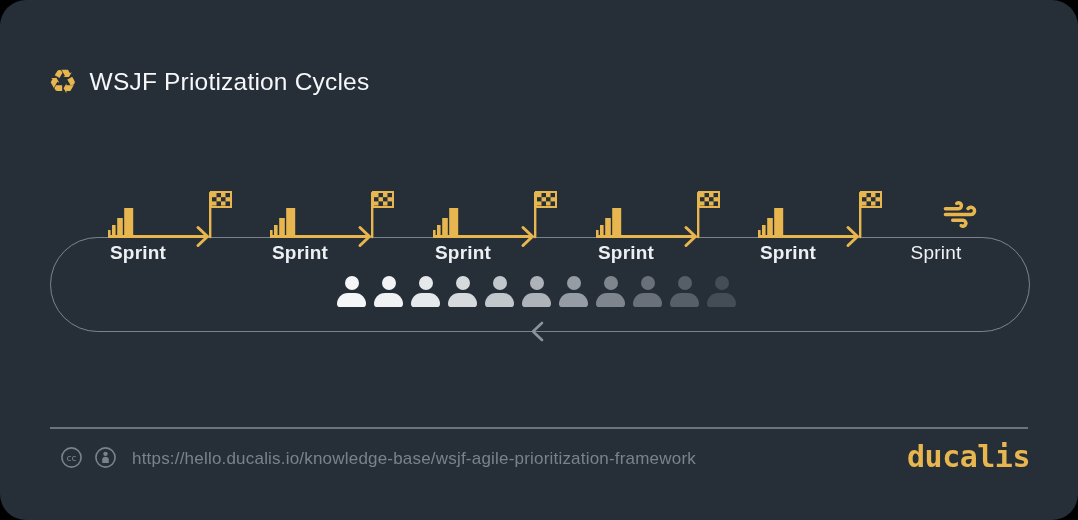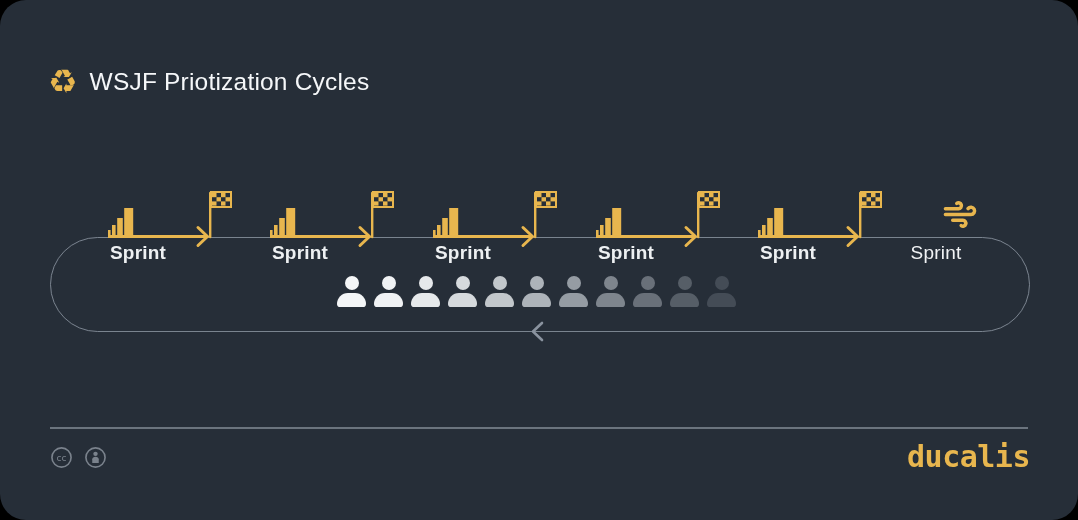--- a/index.html
+++ b/index.html
@@ -45,21 +45,21 @@
   
   .wind{position:absolute;left:941px;top:197px;width:38px;height:35px;color:var(--accent);}
   .score-text{
     position:absolute;left:850px;top:241px;width:172px;
     text-align:center;color:#F1F3F5;font-size:19px;line-height:23.5px;letter-spacing:.2px;
   }
   
   .return-arrow{position:absolute;left:528px;top:321px;width:22px;height:21px;color:#8A939F;}
   
   .divider{position:absolute;left:50px;top:427px;width:978px;height:2px;background:rgba(125,134,144,.8);}
-  .foot-left{position:absolute;left:50px;top:446px;display:flex;align-items:flex-end;gap:11px;}
+  .foot-left{position:absolute;left:60px;top:446px;display:flex;align-items:flex-end;gap:11px;}
   .lic-icon{width:23px;height:23px;color:var(--muted);}
   .url{color:var(--muted);font-size:17px;letter-spacing:.2px;margin-left:4px;}
   .brand{
     position:absolute;right:48px;top:439px;
     color:var(--accent);font-size:30px;font-weight:700;letter-spacing:-.5px;
     font-family:"DejaVu Sans Mono","Liberation Mono",monospace;
   }
 </style>
 </head>
 <body>
@@ -201,17 +201,18 @@
   <div class="foot-left">
     <svg class="lic-icon" viewBox="0 0 24 24">
       <circle cx="12" cy="12" r="10" fill="none" stroke="currentColor" stroke-width="1.7"></circle>
       <text x="12" y="15.3" font-size="9.5" text-anchor="middle" fill="currentColor" font-family="DejaVu Sans, sans-serif">cc</text>
     </svg>
     <svg class="lic-icon" viewBox="0 0 24 24">
       <circle cx="12" cy="12" r="10" fill="none" stroke="currentColor" stroke-width="1.7"></circle>
       <circle cx="12" cy="8.2" r="2.3" fill="currentColor"></circle>
       <path d="M8.6 17.8v-3.9c0-1.7 1.5-2.7 3.4-2.7s3.4 1 3.4 2.7v3.9" fill="currentColor"></path>
     </svg>
+    <span class="url">https://hello.ducalis.io/knowledge-base/wsjf-agile-prioritization-framework</span>
   </div>
 
   <div class="brand">ducalis</div>
 
 </div>
 
 </body></html>

